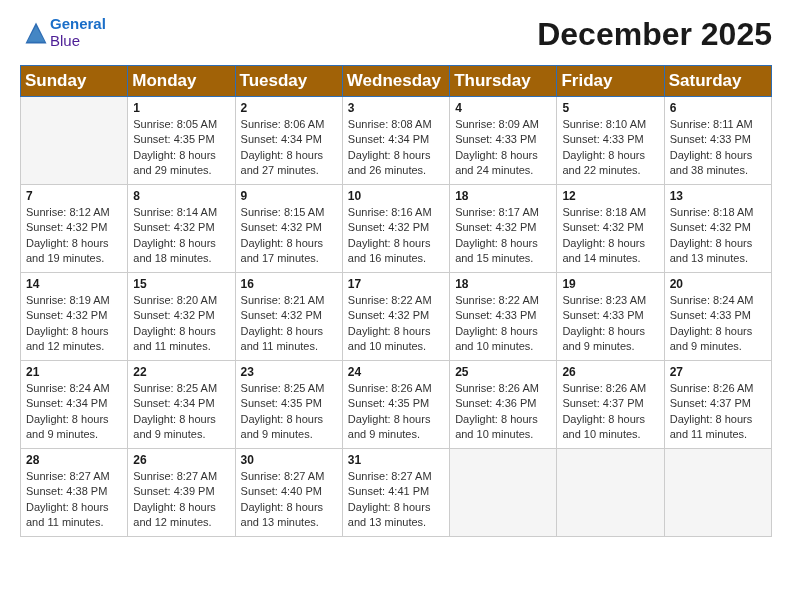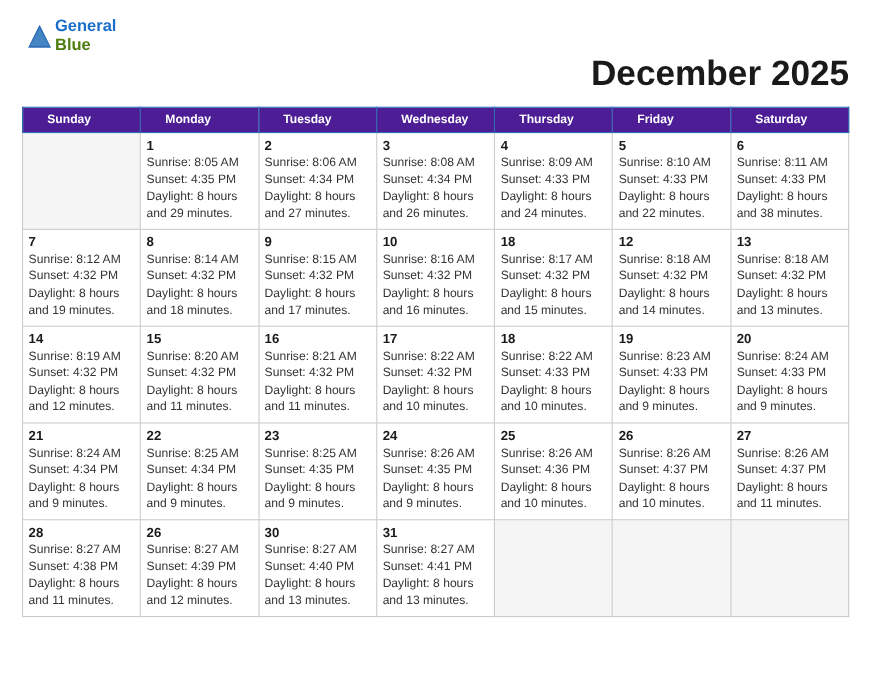--- a/index.html
+++ b/index.html
@@ -27,42 +27,41 @@
       align-items: center;
       justify-content: center;
     }
     .logo-icon {
       width: 28px;
       height: 28px;
       margin-left: 2px;
     }
     .title-block {
       text-align: right;
-      margin-top: 32px;
     }
     .month-title {
       font-size: 32px;
       font-weight: bold;
       color: #1a1a1a;
     }
     .location-title {
       font-size: 14px;
       color: #444;
     }
     .calendar {
       width: 100%;
       border-collapse: collapse;
       font-size: 10px;
     }
     .calendar th {
-      background-color: #4c1d95;
+      background-color: #a16207;
       color: #fff;
       text-align: left;
-      padding: 5px 22px;
-      font-size: 11px;
+      padding: 5px 4px;
+      font-size: 17px;
       font-weight: bold;
       border: 1px solid #2e6db4;
     }
     .calendar td {
       border: 1px solid #ccc;
       vertical-align: top;
       padding: 4px 5px;
       width: 107px;
       height: 88px;
       background: #fff;
@@ -90,21 +89,21 @@
   <div class="header">
     <div class="logo">
       <svg class="logo-icon" viewBox="0 0 32 32">
         <polygon points="16,4 28,28 4,28" fill="#2e6db4"></polygon>
         <polygon points="16,8 26,26 6,26" fill="#5a9fd4" opacity="0.5"></polygon>
       </svg>
       <div>
         <div style="font-size:15px;font-weight:bold;color:#1a1a1a;line-height:1.1;">
           <span style="color:#1a6ec8;">General</span>
         </div>
-        <div style="font-size:15px;font-weight:bold;color:#4d7c0f;line-height:1.1;">Blue</div>
+        <div style="font-size:15px;font-weight:normal;color:#4c1d95;line-height:1.1;">Blue</div>
       </div>
     </div>
     <div class="title-block">
       <div class="month-title">December 2025</div>
     </div>
   </div>
 
   <table class="calendar">
     <thead>
       <tr>

